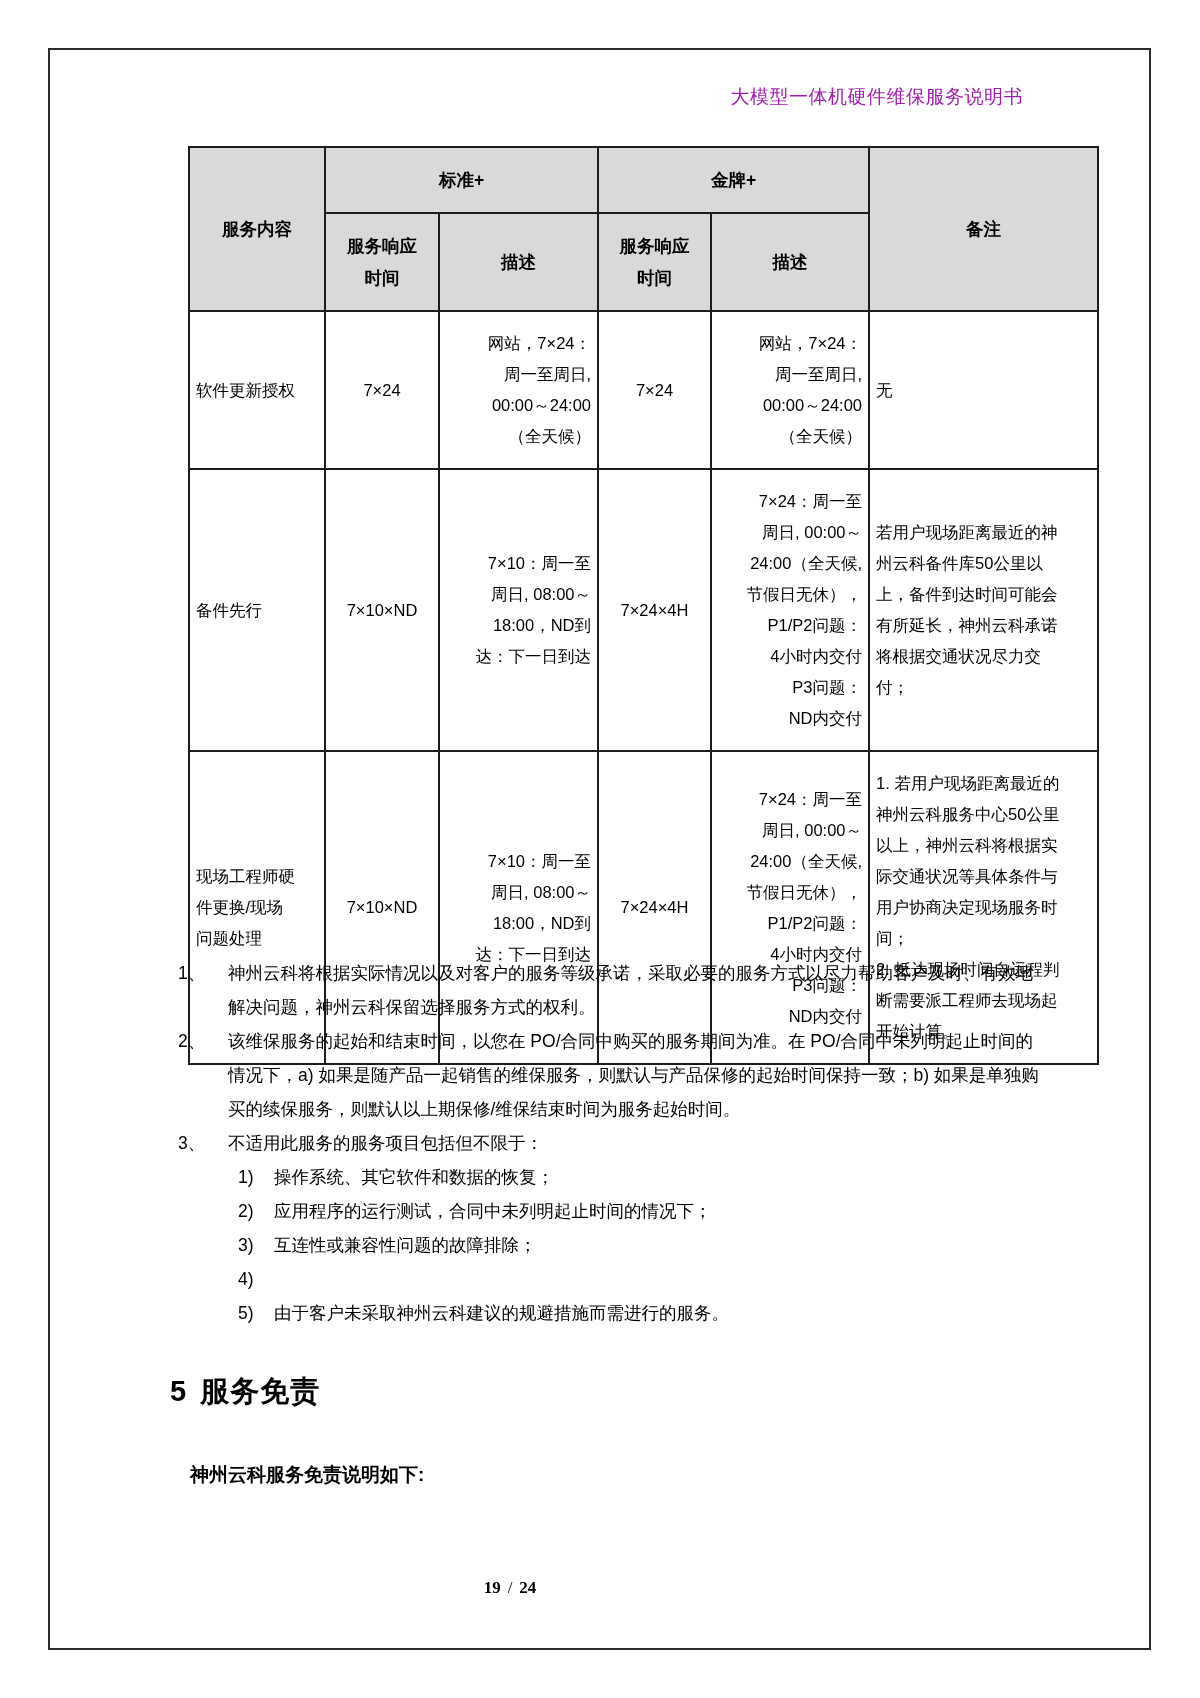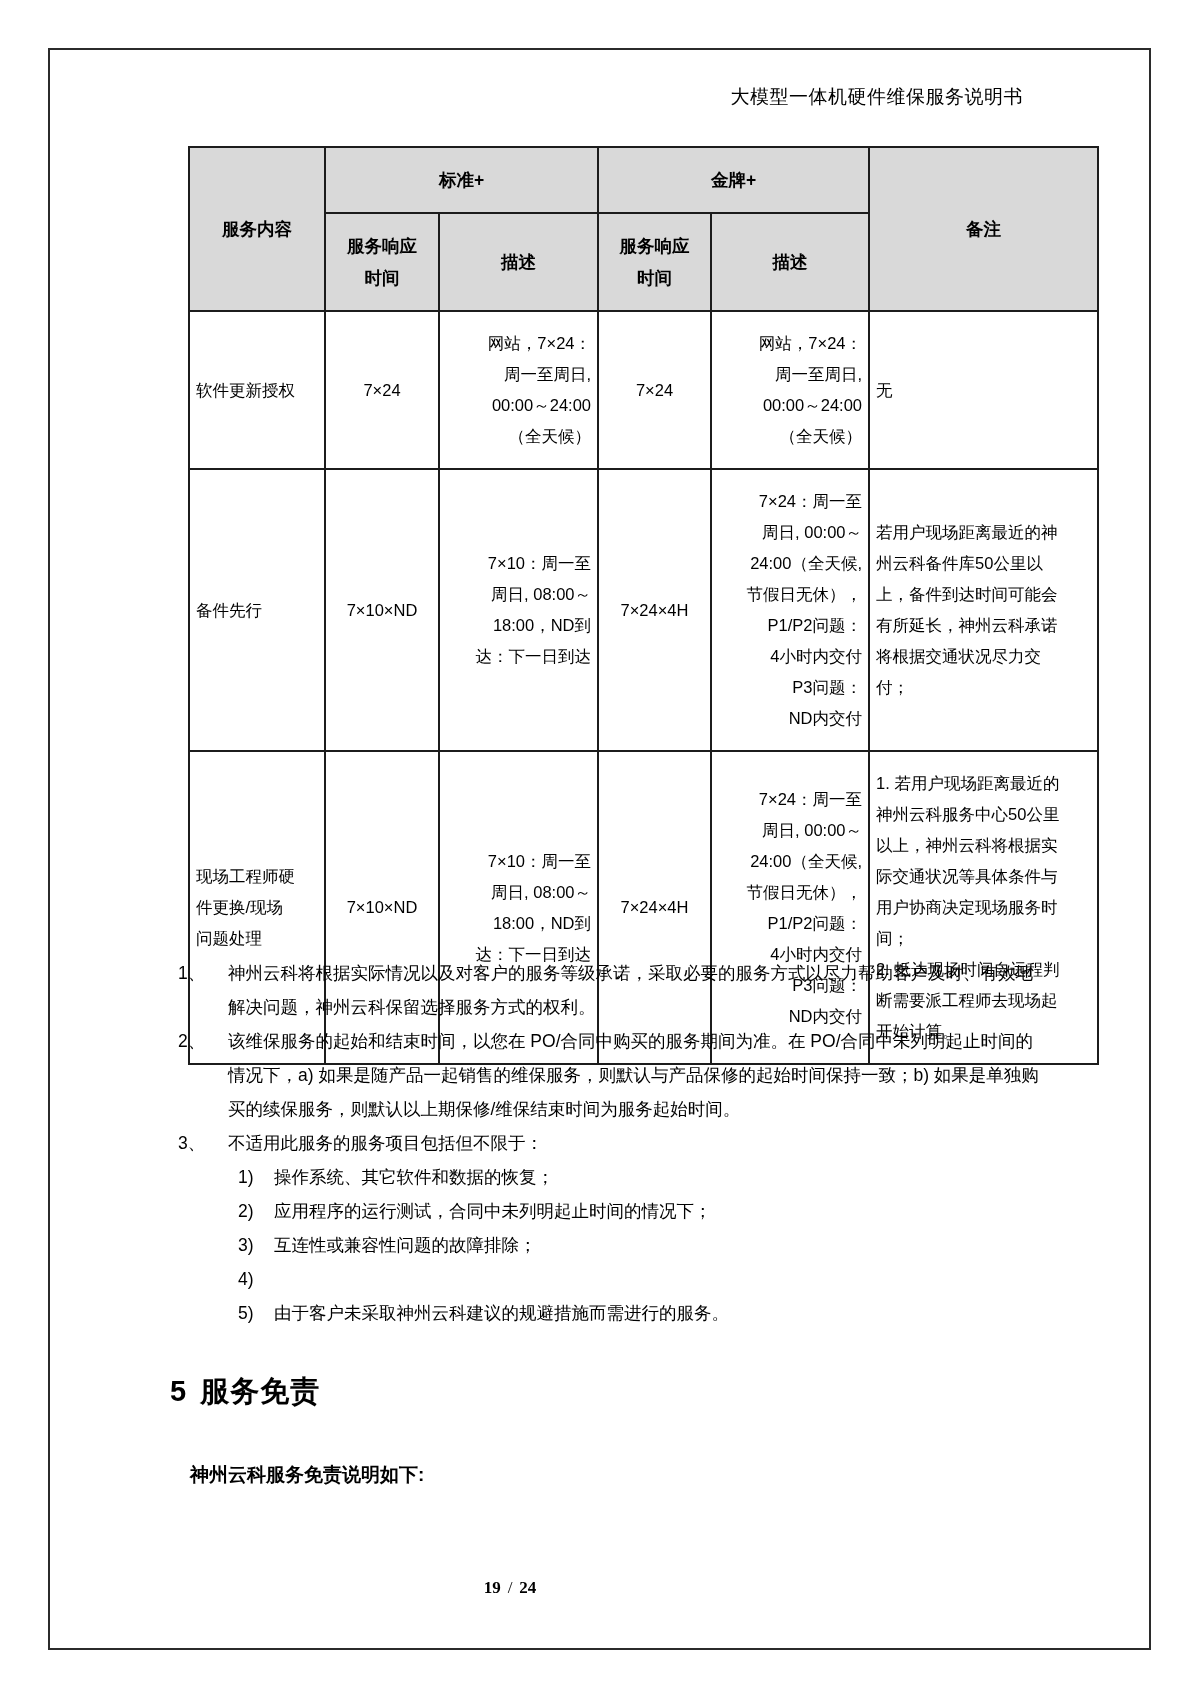--- a/index.html
+++ b/index.html
@@ -8,21 +8,21 @@
     background:var(--page-background,#ffffff);
     font-family:"Liberation Sans",sans-serif;
     color:var(--text,#000000);
   }
   .page-border{
     position:absolute;left:48px;top:48px;width:1099px;height:1598px;
     border:2px solid #2b2b2b;background:#fff;
   }
   .doc-title{
     position:absolute;top:84px;right:177px;
-    font-family:"Liberation Serif",serif;font-size:19px;letter-spacing:0.5px;color:#000000;
+    font-family:"Liberation Serif",serif;font-size:19px;letter-spacing:0.5px;color:#a21caf;
   }
   
   .svc-table{
     position:absolute;left:188px;top:146px;width:909px;
     border-collapse:collapse;table-layout:fixed;
   }
   .svc-table th,.svc-table td{
     border:2px solid var(--table-border,#1c1c1c);
     white-space:pre-wrap;vertical-align:middle;
     padding:16px 6px;overflow:hidden;

